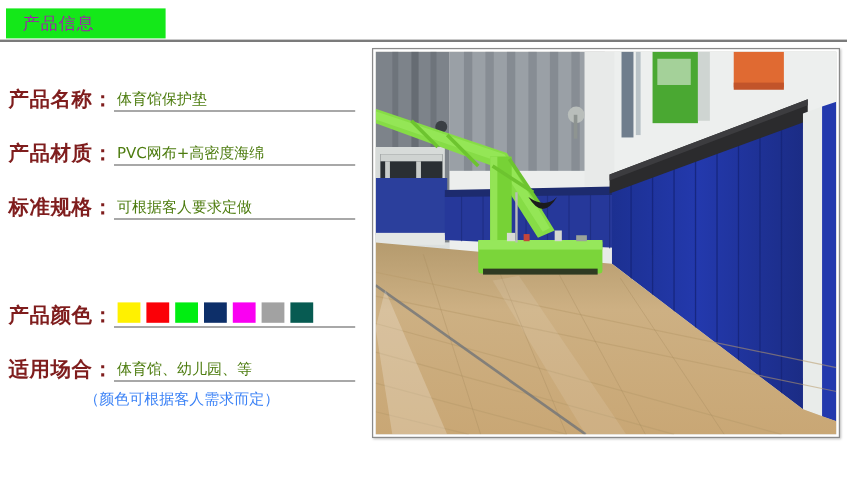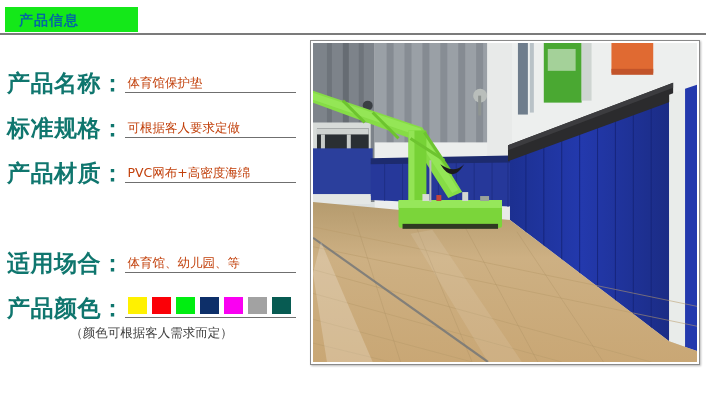--- a/index.html
+++ b/index.html
@@ -27,23 +27,23 @@
     left: 5px; top: 7px;
     width: 133px;
     height: 25px;
     background: #14e819;
     display: flex;
     align-items: center;
     padding-left: 14px;
     box-sizing: border-box;
   }
   .header-banner-text {
-    color: #0369a1;
+    color: #a21caf;
     font-size: 14px;
-    font-weight: bold;
+    font-weight: normal;
     letter-spacing: 1px;
     line-height: 1;
     white-space: nowrap;
   }
   .header-rule {
     position: absolute;
     left: 0; top: 33px;
     width: 706px;
     height: 2px;
     background: #7b7b7b;
@@ -58,40 +58,40 @@
   }
   .spec-row {
     position: relative;
     height: 45px;
     display: flex;
     align-items: flex-end;
     padding-left: 7px;
     box-sizing: border-box;
   }
   .spec-label {
-    font-size: 23px;
+    font-size: 17px;
     font-weight: bold;
-    color: #0f766e;
+    color: #7f1d1d;
     line-height: 20px;
     white-space: nowrap;
     letter-spacing: 0.5px;
   }
   .spec-value-wrap {
     flex: 1;
     border-bottom: 1.5px solid #6f6f6f;
     padding-bottom: 1px;
     margin-right: 9px;
     min-width: 0;
     display: flex;
     align-items: flex-end;
   }
   .spec-value {
     font-size: 12.5px;
     font-weight: normal;
-    color: #c2410c;
+    color: #4d7c0f;
     line-height: 17px;
     white-space: nowrap;
     padding-left: 3px;
     margin-top: 28px;
   }
 
   
   .swatches {
     display: flex;
     gap: 5px;
@@ -106,21 +106,21 @@
 
   .spec-note {
     padding-left: 7px;
     margin-top: 4px;
     text-align: center;
     width: 296px;
     box-sizing: border-box;
   }
   .spec-note-text {
     font-size: 12.5px;
-    color: #404040;
+    color: #3b82f6;
     white-space: nowrap;
   }
 
   
   .photo-frame {
     position: absolute;
     left: 310px; top: 40px;
     width: 390px;
     height: 325px;
     border: 1px solid #8a8a8a;
@@ -151,55 +151,55 @@
 <div class="specs">
 
   <div class="spec-row">
     <span class="spec-label">产品名称：</span>
     <span class="spec-value-wrap">
       <span class="spec-value">体育馆保护垫</span>
     </span>
   </div>
 
   <div class="spec-row">
+    <span class="spec-label">产品材质：</span>
+    <span class="spec-value-wrap">
+      <span class="spec-value">PVC网布+高密度海绵</span>
+    </span>
+  </div>
+
+  <div class="spec-row">
     <span class="spec-label">标准规格：</span>
     <span class="spec-value-wrap">
       <span class="spec-value">可根据客人要求定做</span>
     </span>
   </div>
 
   <div class="spec-row">
-    <span class="spec-label">产品材质：</span>
-    <span class="spec-value-wrap">
-      <span class="spec-value">PVC网布+高密度海绵</span>
-    </span>
-  </div>
-
-  <div class="spec-row">
-  </div>
-
-  <div class="spec-row">
-    <span class="spec-label">适用场合：</span>
-    <span class="spec-value-wrap">
-      <span class="spec-value">体育馆、幼儿园、等</span>
-    </span>
   </div>
 
   <div class="spec-row">
     <span class="spec-label">产品颜色：</span>
     <span class="spec-value-wrap">
       <span class="swatches" id="swatch-strip">
           <span class="swatch" style="background: rgb(255, 241, 0);"></span>
           <span class="swatch" style="background: rgb(251, 0, 7);"></span>
           <span class="swatch" style="background: rgb(0, 238, 17);"></span>
           <span class="swatch" style="background: rgb(13, 47, 105);"></span>
           <span class="swatch" style="background: rgb(250, 0, 242);"></span>
           <span class="swatch" style="background: rgb(162, 162, 162);"></span>
           <span class="swatch" style="background: rgb(7, 91, 82);"></span>
         </span>
+    </span>
+  </div>
+
+  <div class="spec-row">
+    <span class="spec-label">适用场合：</span>
+    <span class="spec-value-wrap">
+      <span class="spec-value">体育馆、幼儿园、等</span>
     </span>
   </div>
 
   <div class="spec-note">
     <span class="spec-note-text">（颜色可根据客人需求而定）</span>
   </div>
 </div>
 
 <div class="photo-frame">
   <div class="photo">

